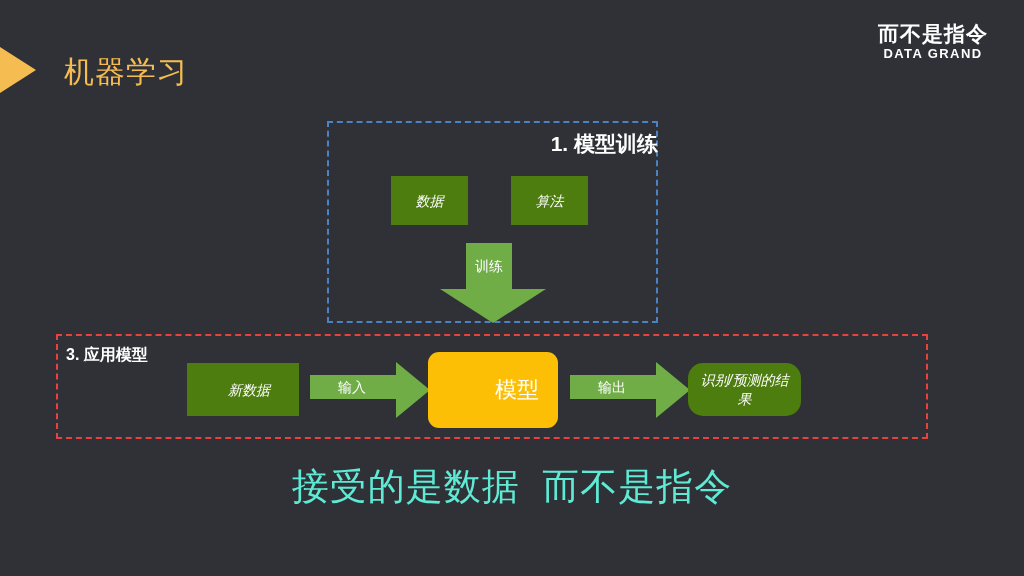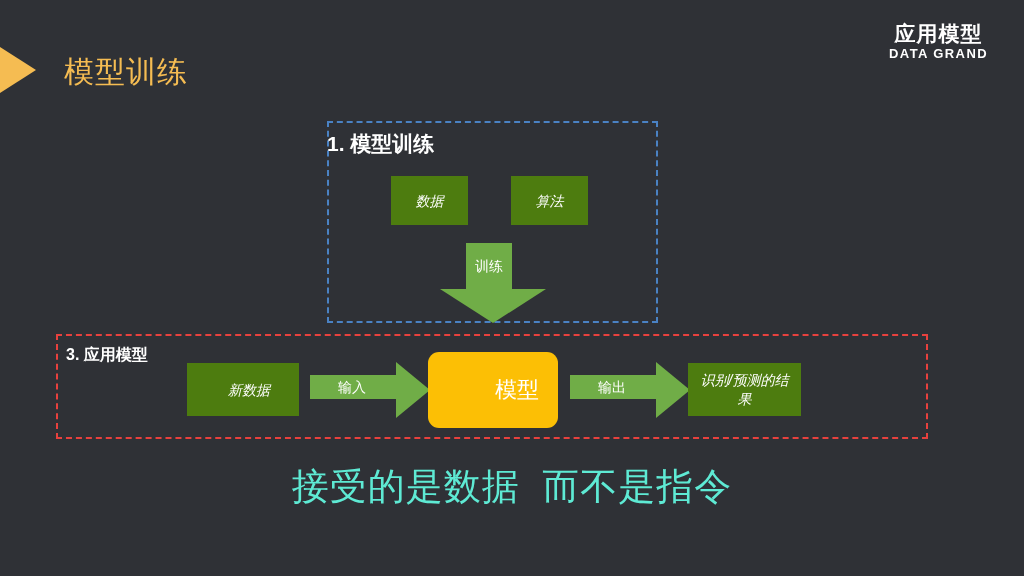--- a/index.html
+++ b/index.html
@@ -84,21 +84,21 @@
   .section-label {
     position: absolute;
     color: #ffffff;
     font-weight: bold;
     white-space: nowrap;
   }
   #label-train {
     left: 327px;
     top: 131px;
     width: 331px;
-    text-align: left;
+    text-align: right;
     font-size: 21px;
     line-height: 26px;
   }
   #label-apply {
     left: 66px;
     top: 345px;
     font-size: 16px;
     line-height: 20px;
   }
 
@@ -142,20 +142,21 @@
     padding-left: 12px;
   }
   #box-result {
     left: 688px;
     top: 363px;
     width: 113px;
     height: 53px;
     font-size: 14px;
     line-height: 19px;
     padding: 8px 6px;
+    border-radius: 15px;
   }
   #box-model {
     left: 428px;
     top: 352px;
     width: 130px;
     height: 76px;
     background: #fcbf05;
     border-radius: 11px;
     font-size: 22px;
     line-height: 28px;
@@ -246,24 +247,24 @@
     letter-spacing: 1px;
     white-space: pre;
   }
 </style>
 </head>
 <body>
 
 <div id="slide">
 
   <div id="title-marker"></div>
-  <div id="page-title">模型训练</div>
+  <div id="page-title">机器学习</div>
 
   <div id="logo">
-    <div id="logo-cn">应用模型</div>
+    <div id="logo-cn">而不是指令</div>
     <div id="logo-en">DATA GRAND</div>
   </div>
 
   <div id="section-train" class="section-frame"></div>
   <div id="label-train" class="section-label">1. 模型训练</div>
 
   <div id="box-data" class="box box-blue">数据</div>
   <div id="box-algo" class="box box-blue">算法</div>
 
   <div id="arrow-train">

